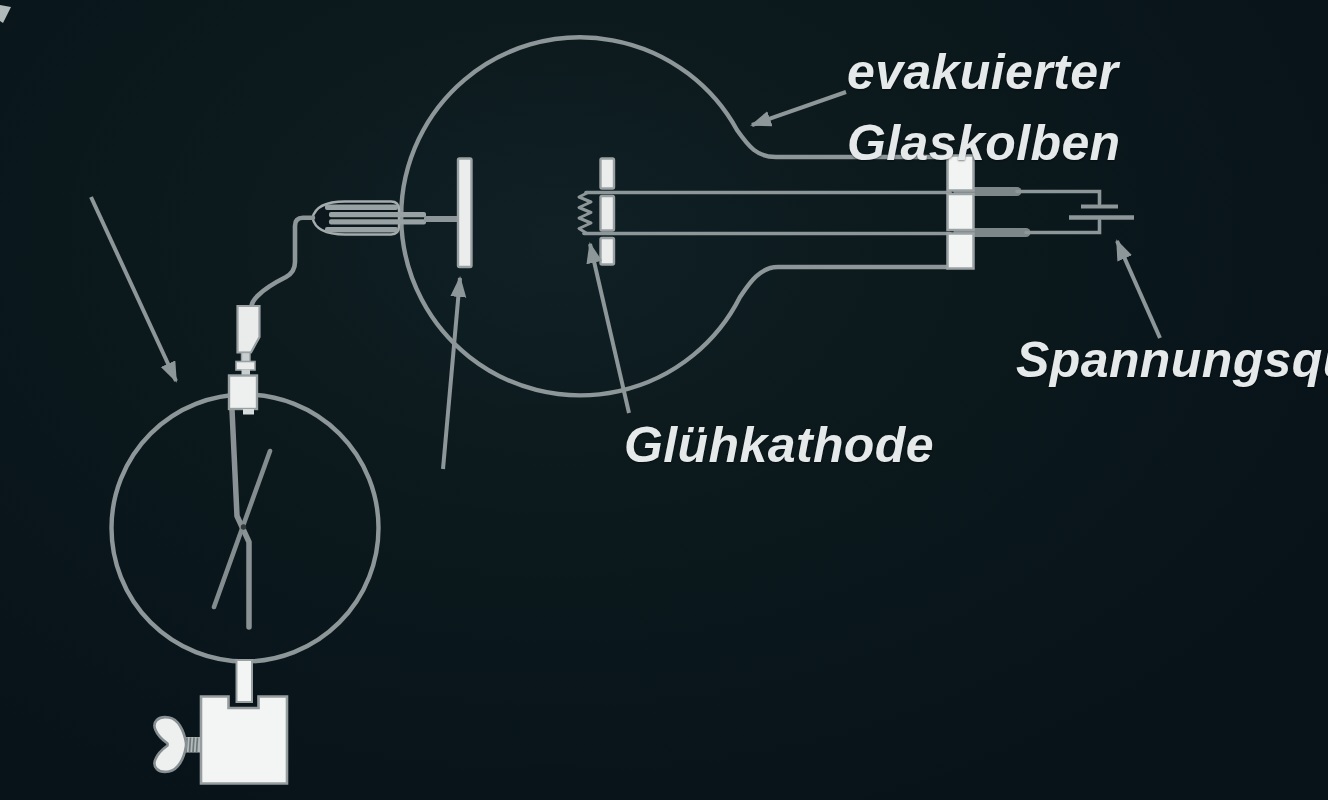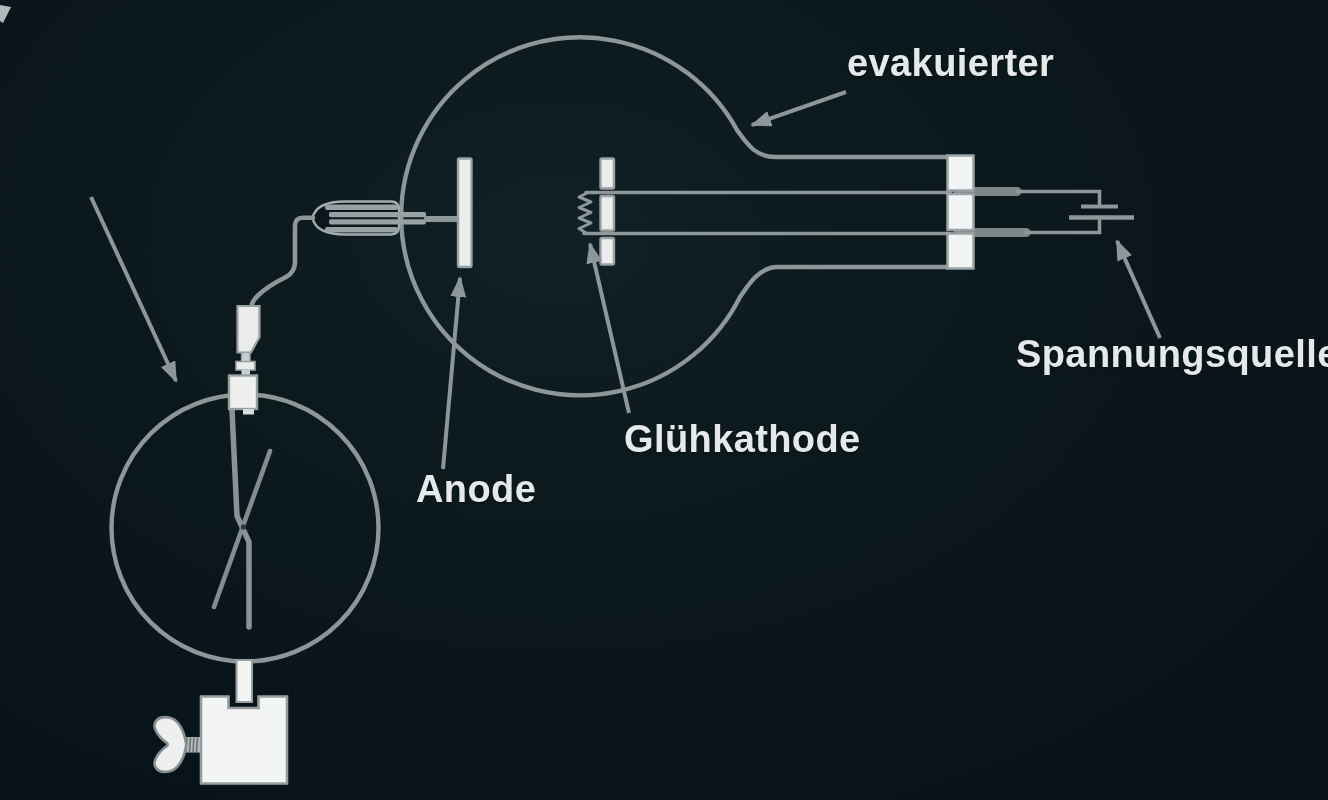--- a/index.html
+++ b/index.html
@@ -8,25 +8,26 @@
     width:1328px;height:800px;
     overflow:hidden;
     background:radial-gradient(ellipse 900px 620px at 42% 30%, #102024 0%, #0b181c 48%, #071319 100%);
     font-family:"Liberation Sans", sans-serif;
   }
   .stage svg{position:absolute;left:0;top:0;}
   .lbl{
     position:absolute;
     color:#e5e9e9;
     font-weight:700;
-    font-size:38px;
+    font-size:50px;
     letter-spacing:.4px;
     line-height:1.0;
     white-space:nowrap;
     text-shadow:0 1px 2px rgba(0,0,0,.45);
+    font-style:italic;
   }
   .lbl.two-line{line-height:1.42;}
   .glass{stroke:#8d9699;stroke-width:4.4;fill:none;stroke-linecap:round;}
   .wire{stroke:#8d9699;stroke-width:3.6;fill:none;stroke-linecap:round;}
   .wire-thick{stroke:#8d9699;stroke-width:4.6;fill:none;stroke-linecap:round;}
   .arrow{stroke:#8d9699;stroke-width:4;fill:none;}
   .plate-white{fill:#eaedec;stroke:#9aa1a3;stroke-width:2.4;}
   .block-white{fill:#f2f4f3;stroke:#9ba2a4;stroke-width:2.5;}
   .metal{fill:#98a1a3;}
 </style>
@@ -136,21 +137,21 @@
       <path class="arrow" marker-end="url(#ah)" d="M 443 469 L 460 278"></path>
       <path class="arrow" marker-end="url(#ah)" d="M 629 413 L 590 244"></path>
       <path class="arrow" marker-end="url(#ah)" d="M 846 92 L 752 125"></path>
       <path class="arrow" marker-end="url(#ah)" d="M 1160 338 L 1117 241"></path>
     </g>
   </svg>
 
 
   <div class="lbl two-line" style="left:847px;top:37px;">
     <span>evakuierter</span><br>
+    <span>Glaskolben</span>
   </div>
 
-  <div class="lbl" style="left:416px;top:470px;">Anode</div>
 
   <div class="lbl" style="left:624px;top:420px;">Glühkathode</div>
 
   <div class="lbl" style="left:1016px;top:335px;">Spannungsquelle</div>
 
 </div>
 
 </body></html>

